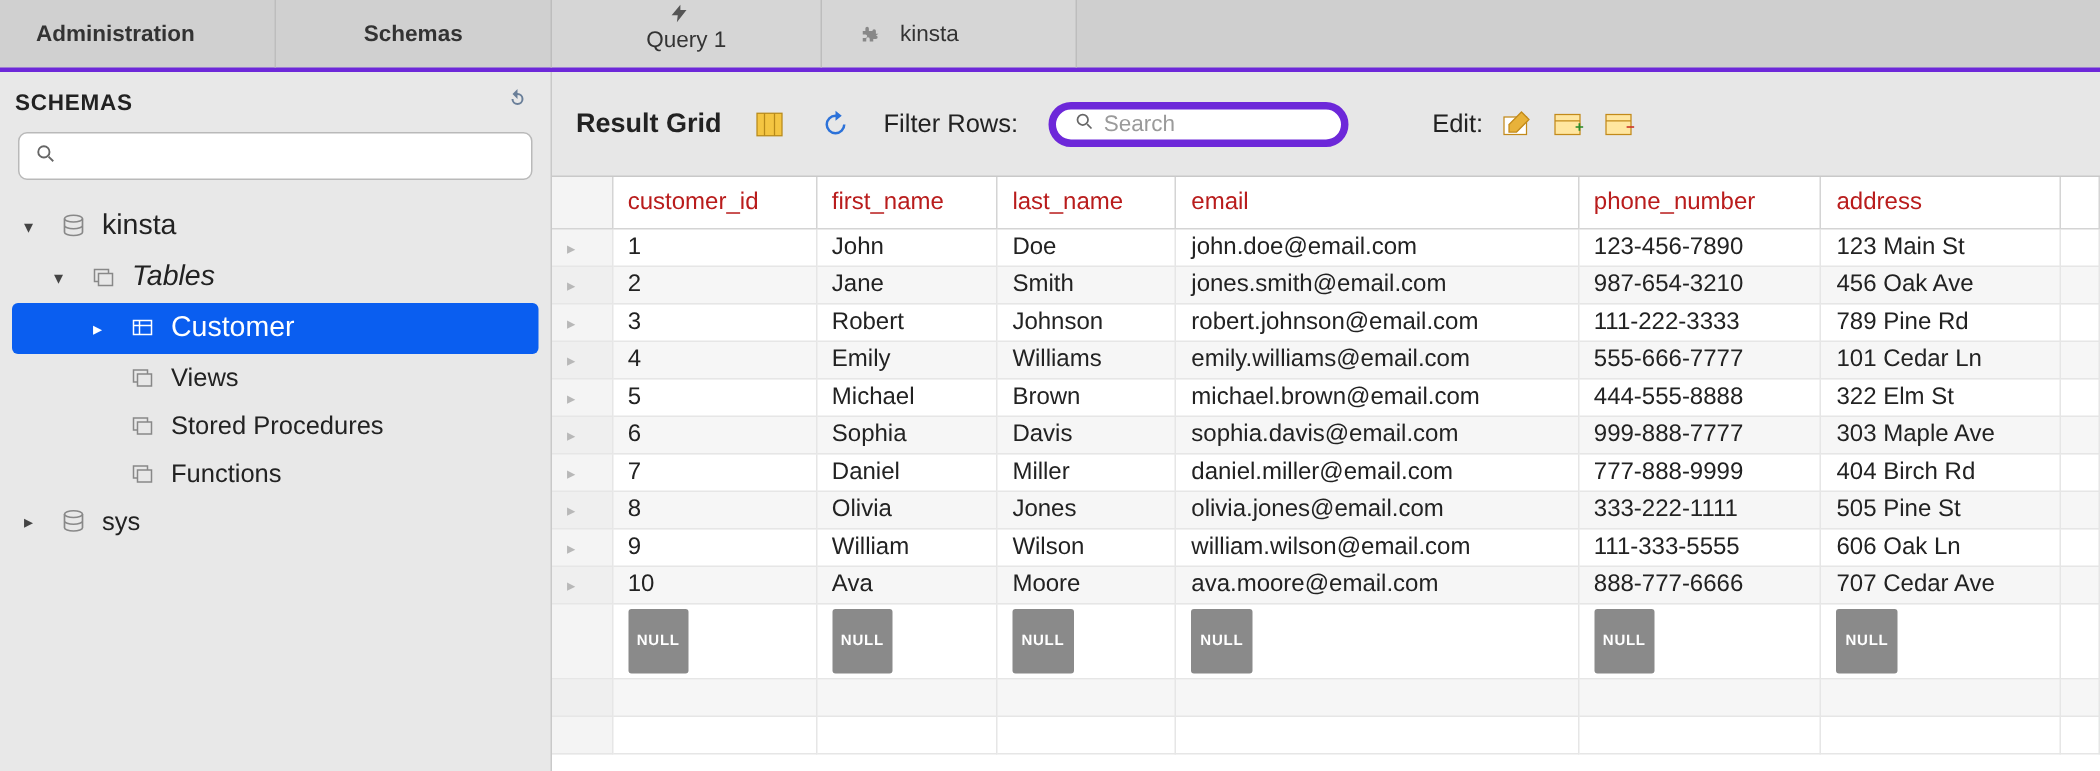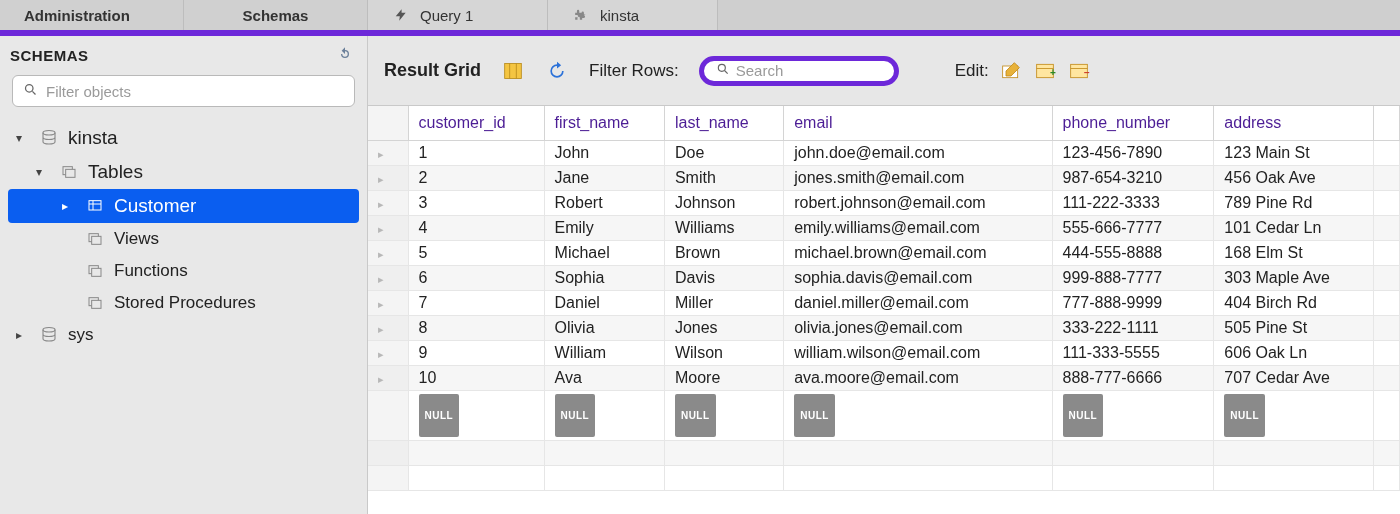--- a/index.html
+++ b/index.html
@@ -10,23 +10,23 @@
     background: #e8e8e8;
     width: 1400px;
     height: 514px;
     overflow: hidden;
   }
   .app { display: flex; flex-direction: column; height: 100%; }
 
   
   .top-tabs {
     display: flex;
-    height: 36px;
+    height: 48px;
     background: #6d28d9;
-    border-bottom: 6px solid #6d28d9;
+    border-bottom: 3px solid #6d28d9;
   }
   .top-tab {
     display: flex;
     align-items: center;
     padding: 0 24px;
     color: #333;
     font-size: 15px;
     border-right: 1px solid #bdbdbd;
     background: #d6d6d6;
     cursor: pointer;
@@ -81,21 +81,21 @@
   .tree-row .icn { width:22px; height:18px; display:inline-flex; align-items:center; justify-content:center; color:#7a7a7a;}
   .tree-row.selected {
     background: #0a5ef0;
     color: #fff;
   }
   .tree-row.selected .icn, .tree-row.selected .caret { color:#fff;}
   .indent-1 { padding-left: 28px; }
   .indent-2 { padding-left: 54px; }
   .indent-3 { padding-left: 54px; }
   .db-name { font-weight: 400; font-size: 19px; }
-  .tables-label { font-size:19px; }
+  .tables-label { font-size:19px;font-style:italic; }
   .selected-label { font-size:19px; }
 
   
   .content {
     flex: 1;
     background: #fff;
     display:flex; flex-direction:column;
     min-width:0;
   }
   .toolbar {
@@ -127,21 +127,21 @@
     width: 100%;
     font-size: 16px;
   }
   table.result-grid th {
     background:#fff;
     border: 1px solid #d4d4d4;
     border-top:none;
     padding: 8px 10px;
     text-align:left;
     font-weight:400;
-    color:#4c1d95;
+    color:#b91c1c;
   }
   table.result-grid th:first-child, table.result-grid td:first-child {
     width:40px; background:#f4f4f4; border-left:none;
   }
   table.result-grid td {
     border: 1px solid #e6e6e6;
     padding: 3px 10px;
     color:#222;
     white-space:nowrap;
   }
@@ -159,21 +159,21 @@
 
 <div class="app">
 
   <div class="top-tabs">
     <div class="top-tab active" style="width:184px;">
       <span>Administration</span>
     </div>
     <div class="top-tab active" style="width:184px; justify-content:center;">
       <span>Schemas</span>
     </div>
-    <div class="top-tab" style="width:180px;">
+    <div class="top-tab" style="width:180px;flex-direction:column;">
       <span class="tab-ic">
         <svg viewBox="0 0 24 24" width="14" height="14">
             <path fill="#555" d="M13 2L3 14h7l-1 8 11-14h-7l0-6z"></path>
           </svg>
       </span>
       <span>Query 1</span>
     </div>
     <div class="top-tab" style="width:170px;">
       <span class="tab-ic">
         <svg viewBox="0 0 24 24" width="14" height="14">
@@ -197,21 +197,20 @@
         </span>
       </div>
       <div class="filter-wrap">
         <div class="filter-box">
           <span style="margin-right:8px;color:#777;">
             <svg viewBox="0 0 24 24" width="15" height="15">
                 <circle cx="10" cy="10" r="6" fill="none" stroke="#666" stroke-width="2"></circle>
                 <line x1="15" y1="15" x2="20" y2="20" stroke="#666" stroke-width="2"></line>
               </svg>
           </span>
-          <input type="text" placeholder="Filter objects" style="">
         </div>
       </div>
 
       <div class="tree">
         <div class="tree-row">
           <span class="caret">▾</span>
           <span class="icn">
             <svg viewBox="0 0 24 24" width="18" height="18">
                 <ellipse cx="12" cy="5" rx="8" ry="3" fill="none" stroke="#888" stroke-width="1.5"></ellipse>
                 <path d="M4 5v6c0 1.7 3.6 3 8 3s8-1.3 8-3V5M4 11v6c0 1.7 3.6 3 8 3s8-1.3 8-3v-6" fill="none" stroke="#888" stroke-width="1.5"></path>
@@ -255,32 +254,32 @@
         </div>
 
         <div class="tree-row indent-3">
           <span class="caret"></span>
           <span class="icn">
             <svg viewBox="0 0 24 24" width="18" height="16">
                 <rect x="3" y="4" width="14" height="12" fill="none" stroke="#888" stroke-width="1.5"></rect>
                 <rect x="7" y="8" width="14" height="12" fill="#e8e8e8" stroke="#888" stroke-width="1.5"></rect>
               </svg>
           </span>
-          <span>Functions</span>
+          <span>Stored Procedures</span>
         </div>
 
         <div class="tree-row indent-3">
           <span class="caret"></span>
           <span class="icn">
             <svg viewBox="0 0 24 24" width="18" height="16">
                 <rect x="3" y="4" width="14" height="12" fill="none" stroke="#888" stroke-width="1.5"></rect>
                 <rect x="7" y="8" width="14" height="12" fill="#e8e8e8" stroke="#888" stroke-width="1.5"></rect>
               </svg>
           </span>
-          <span>Stored Procedures</span>
+          <span>Functions</span>
         </div>
 
         <div class="tree-row">
           <span class="caret">▸</span>
           <span class="icn">
             <svg viewBox="0 0 24 24" width="18" height="18">
                 <ellipse cx="12" cy="5" rx="8" ry="3" fill="none" stroke="#888" stroke-width="1.5"></ellipse>
                 <path d="M4 5v6c0 1.7 3.6 3 8 3s8-1.3 8-3V5M4 11v6c0 1.7 3.6 3 8 3s8-1.3 8-3v-6" fill="none" stroke="#888" stroke-width="1.5"></path>
               </svg>
           </span>
@@ -396,21 +395,21 @@
                 <td>101 Cedar Ln</td>
                 <td></td>
               </tr>
               <tr>
                 <td><span class="row-gutter-caret">▸</span></td>
                 <td>5</td>
                 <td>Michael</td>
                 <td>Brown</td>
                 <td>michael.brown@email.com</td>
                 <td>444-555-8888</td>
-                <td>168 Elm St</td>
+                <td>322 Elm St</td>
                 <td></td>
               </tr>
               <tr>
                 <td><span class="row-gutter-caret">▸</span></td>
                 <td>6</td>
                 <td>Sophia</td>
                 <td>Davis</td>
                 <td>sophia.davis@email.com</td>
                 <td>999-888-7777</td>
                 <td>303 Maple Ave</td>

